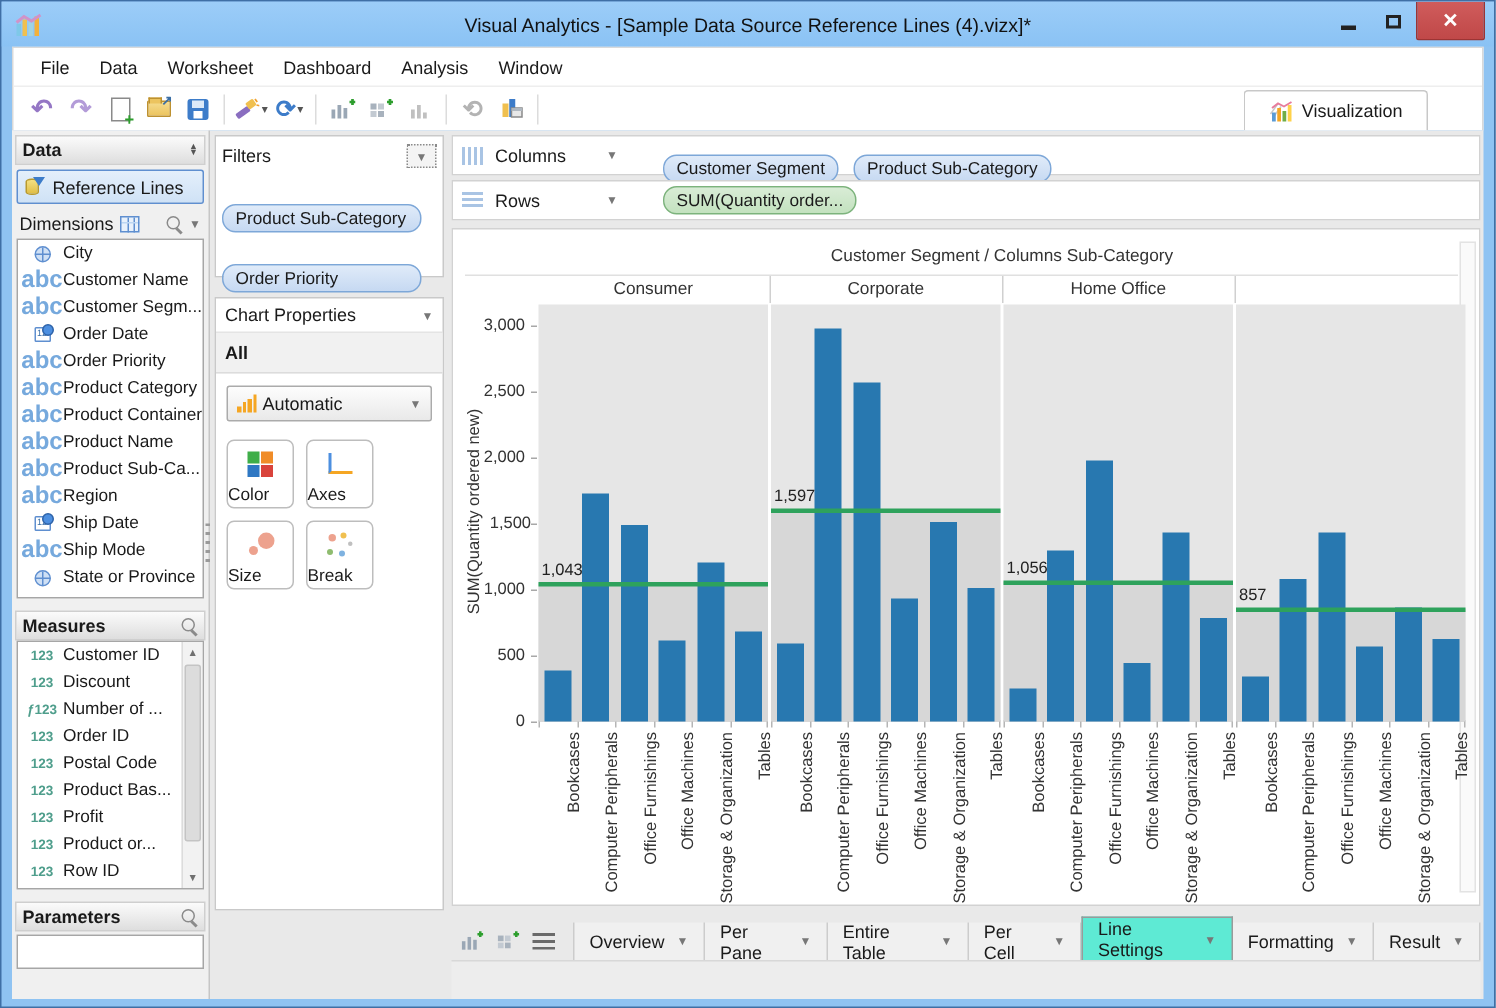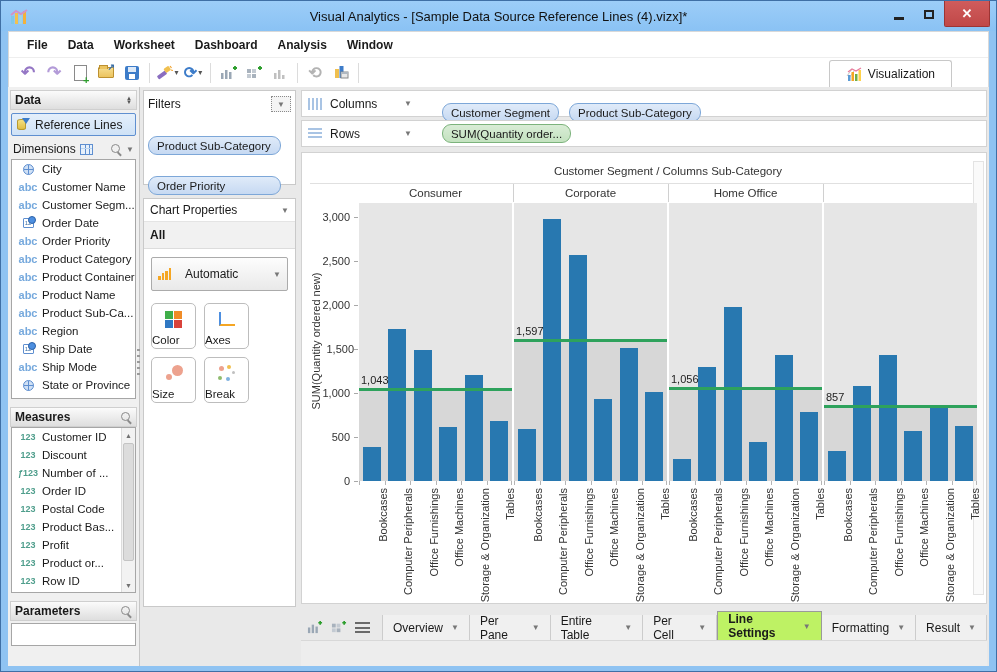--- a/index.html
+++ b/index.html
@@ -16,21 +16,21 @@
   .title-text { position: absolute; left: 0; right: 0; text-align: center; font-size: 13px; color: #111; }
   .win-controls { position: absolute; right: 6px; top: 0; display: flex; height: 26px; align-items: stretch; }
   .win-btn { width: 30px; display: flex; align-items: center; justify-content: center;
     font-size: 13px; color: #222; cursor: default; }
   .win-btn.close { width: 46px; background: linear-gradient(#d05c5c,#c04848); color: #fff;
     border: 1px solid #9c3434; border-top: none; border-radius: 0 0 2px 2px; font-weight: bold; }
   .maxglyph { width: 10px; height: 9px; border: 2px solid #222; display: inline-block; }
   .minglyph { width: 10px; height: 3px; background: #222; display: inline-block; margin-top: 8px; }
   
   .chrome { margin: 0 7px; background: #fff; border: 1px solid #d9d9d9; border-bottom: none; }
-  .menubar { height: 26px; display: flex; align-items: center; padding-left: 8px; border-bottom: 1px solid #eee; font-weight: bold; }
+  .menubar { height: 26px; display: flex; align-items: center; padding-left: 8px; border-bottom: 1px solid #eee; }
   .menu-item { padding: 4px 10px; cursor: default; }
   .toolbar { height: 29px; display: flex; align-items: center; padding-left: 6px; position: relative; }
   .tb-btn { display: flex; align-items: center; justify-content: center; min-width: 24px; height: 24px; margin: 0 1px; }
   .tb-sep { width: 1px; height: 20px; background: #dcdcdc; margin: 0 4px; }
   .tb-caret { font-size: 8px; color: #555; margin-left: 1px; }
   .glyph-undo { font-size: 17px; color: #9577c5; font-weight: bold; }
   .glyph-redo { font-size: 17px; color: #b39bd8; font-weight: bold; }
   .glyph-refresh { font-size: 16px; color: #3d7cc9; font-weight: bold; }
   .glyph-gray { filter: grayscale(1) opacity(.55); }
   .icon-newdoc { width: 13px; height: 16px; background: #fff; border: 1px solid #8a8a8a; position: relative; }
@@ -62,21 +62,21 @@
     linear-gradient(#5f8fd0,#5f8fd0) 8px 0/1px 11px no-repeat, #e8f1fb; }
   .mag { width: 11px; height: 11px; position: relative; }
   .mag::before { content: ""; position: absolute; left: 0; top: 0; width: 7px; height: 7px; border: 1.5px solid #8a8a8a; border-radius: 50%; }
   .mag::after { content: ""; position: absolute; right: 0; bottom: 0; width: 5px; height: 1.5px; background: #8a8a8a; transform: rotate(45deg); }
   .caret { font-size: 8px; color: #777; }
   .list-box { background: #fff; border: 1px solid #a6a6a6; overflow: hidden; position: relative; }
   .dim-list { height: 240px; margin: 0 1px; }
   .meas-list { height: 166px; margin: 0 1px; }
   .field-row { height: 18px; display: flex; align-items: center; gap: 4px; padding: 0 3px 0 6px; font-size: 11.5px; white-space: nowrap; }
   .fi { flex: none; display: inline-flex; align-items: center; justify-content: center; width: 20px; }
-  .fi-abc { color: #76a9dd; font-size: 11px; font-weight: bold; letter-spacing: 0; text-align: right; }
+  .fi-abc { color: #76a9dd; font-size: 16px; font-weight: bold; letter-spacing: 0; text-align: right; }
   .fi-123 { color: #4f9e8c; font-size: 9px; font-weight: bold; }
   .fi-f123 { color: #4f9e8c; font-size: 9px; font-weight: bold; }
   .fi-f123::first-letter { font-style: italic; }
   .fi-geo { }
   .globe { width: 11px; height: 11px; border-radius: 50%; border: 1px solid #5f8fd0; background:
     linear-gradient(#5f8fd0,#5f8fd0) 50% 0/1px 11px no-repeat, linear-gradient(#5f8fd0,#5f8fd0) 0 50%/11px 1px no-repeat, #cfe0f5; }
   .cal { width: 11px; height: 10px; border: 1px solid #5f8fd0; background: #fff; font-size: 6px; color: #3a6ea5;
     display: flex; align-items: center; justify-content: center; position: relative; border-radius: 1px; }
   .cal::after { content: ""; position: absolute; right: -3px; top: -3px; width: 6px; height: 6px; border-radius: 50%; background: #4d8fe0; border: 1px solid #2d62a8; }
   .scrollbar { position: absolute; right: 0; top: 0; bottom: 0; width: 14px; background: #f2f2f2; border-left: 1px solid #dcdcdc; }
@@ -92,21 +92,21 @@
   .filters-card { height: 95px; padding: 2px 4px; }
   .card-header { height: 22px; display: flex; align-items: center; justify-content: space-between; font-size: 12px; }
   .dd-btn { width: 20px; height: 16px; border: 1px dotted #8a8a8a; display: flex; align-items: center; justify-content: center; background: #f4f4f4; }
   .pill { height: 19px; display: flex; align-items: center; padding: 0 8px; margin: 3px 10px 3px 0;
     border-radius: 9px; font-size: 11.5px; white-space: nowrap; }
   .pill-blue { background: linear-gradient(#e0ebf9,#c6d9f2); border: 1px solid #7da7d8; margin-top: 21px; }
   .pill-green { background: linear-gradient(#d9ecd6,#c3e2bf); border: 1px solid #7cb37c; }
   .props-card { height: 409px; margin-top: 13px; }
   .props-header { height: 23px; display: flex; align-items: center; justify-content: space-between; padding: 0 6px; border-bottom: 1px solid #e4e4e4; }
   .scope-row { height: 27px; display: flex; align-items: center; padding: 0 6px; font-weight: bold; background: #f1f1f1; border-bottom: 1px solid #dcdcdc; }
-  .auto-select { margin: 8px 7px; height: 34px; display: flex; align-items: center; gap: 14px; padding: 0 6px;
+  .auto-select { margin: 8px 7px; height: 24px; display: flex; align-items: center; gap: 4px; padding: 0 6px;
     background: linear-gradient(#fdfdfd,#e9e9e9); border: 1px solid #ababab; border-radius: 2px; }
   .auto-select .grow { flex: 1; }
   .bars-icon { display: flex; align-items: flex-end; gap: 1px; height: 12px; }
   .bars-icon i { width: 2.5px; background: #f5a623; display: block; }
   .prop-btn-wrap { display: flex; flex-wrap: wrap; gap: 8px; padding: 4px 7px; }
   .prop-btn { width: 45px; height: 46px; background: #fff; border: 1px solid #bdbdbd; border-radius: 5px;
     display: flex; flex-direction: column; align-items: flex-start; justify-content: flex-end; padding-bottom: 2px; font-size: 11.5px; }
   .pb-icon { flex: 1; display: flex; align-items: center; justify-content: center; width: 100%; }
   .color-grid { display: grid; grid-template-columns: 8px 8px; grid-template-rows: 8px 8px; gap: 1px; }
   .cg1 { background: #3fae49; } .cg2 { background: #f08c28; } .cg3 { background: #2f78c3; } .cg4 { background: #d9433b; }
@@ -143,21 +143,21 @@
     transform: rotate(-90deg) translateX(-100%); transform-origin: 0 0; }
   .ylabel { position: absolute; left: -125px; top: 182px; width: 278px; text-align: center; font-size: 11px; color: #333; transform: rotate(-90deg); }
   .chart-scroll { position: absolute; right: 2px; top: 8px; bottom: 8px; width: 11px; background: #fafafa; border: 1px solid #e3e3e3; }
   
   .tabbar { height: 30px; margin-top: 6px; display: flex; align-items: flex-end; gap: 2px; flex: none; }
   .tab-icons { display: flex; align-items: center; gap: 8px; padding: 0 10px 5px 6px; }
   .hamburger { width: 15px; height: 11px; background: repeating-linear-gradient(#6a6a6a 0 2px, transparent 2px 4.5px); }
   .tab { height: 25px; display: flex; align-items: center; gap: 8px; padding: 0 10px; font-size: 12px;
     background: #f0f0f0; border-right: 1px solid #cccccc; }
   .tab:first-of-type { border-left: 1px solid #cccccc; }
-  .tab.active { background: #bef264; border: 1px solid #9a9a9a; border-bottom: none; font-weight: bold; height: 29px; }
+  .tab.active { background: #5eead4; border: 1px solid #9a9a9a; border-bottom: none; font-weight: normal; height: 29px; }
   .statusstrip { flex: 1; background: #ededed; border-top: 1px solid #d8d8d8; margin-top: 0px; }
   .grow { flex: 1; }
 </style>
 </head>
 <body>
 
 <div class="window">
 
   <div class="titlebar">
     <svg class="app-icon" viewBox="0 0 20 20">

